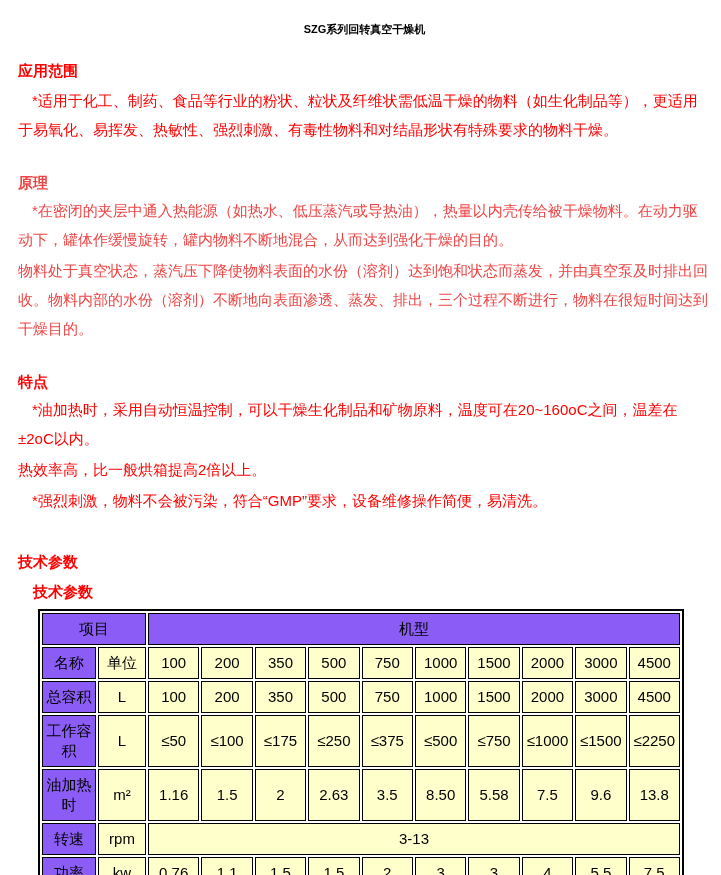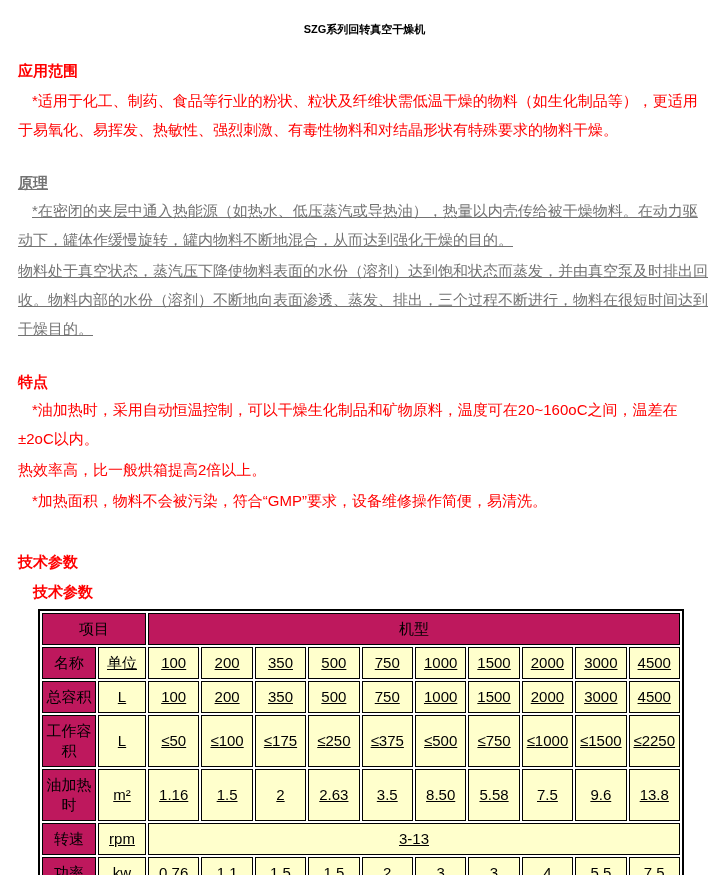--- a/index.html
+++ b/index.html
@@ -24,21 +24,21 @@
     color: #000000;
     margin: 16px 0 12px 0;
   }
   .heading {
     font-size: 15px;
     font-weight: bold;
     margin: 0;
     line-height: 22px;
   }
   .red { color: #ff0000; }
-  .black { color: #737373; text-decoration: underline; }
+  .black { color: #ef4444; }
   .para {
     margin: 0;
     line-height: 29px;
     font-size: 15px;
   }
   .indent { text-indent: 14px; }
   .sec-application .heading { margin-top: 23px; }
   .sec-application .para { margin-top: 4px; }
   .sec-principle .heading { margin-top: 28px; }
   .sec-principle .para { margin-top: 2px; }
@@ -58,22 +58,22 @@
   }
   table.spec-table td {
     border: 1px solid #000000;
     text-align: center;
     vertical-align: middle;
     padding: 5px 1px;
     font-size: 15px;
     line-height: 20px;
     word-break: break-all;
   }
-  td.cell-label { background: #be185d; }
-  td.cell-data  { background: #ffffcc; text-decoration: underline; }
+  td.cell-label { background: #8b5cf6; }
+  td.cell-data  { background: #ffffcc; }
 </style>
 </head>
 <body>
 
 <div class="page">
 
   <h1 class="doc-title">SZG系列回转真空干燥机</h1>
 
   <div class="sec-application">
     <h2 class="heading red">应用范围</h2>
@@ -83,21 +83,21 @@
   <div class="sec-principle">
     <h2 class="heading black">原理</h2>
     <p class="para black indent">*在密闭的夹层中通入热能源（如热水、低压蒸汽或导热油），热量以内壳传给被干燥物料。在动力驱动下，罐体作缓慢旋转，罐内物料不断地混合，从而达到强化干燥的目的。</p>
     <p class="para black">物料处于真空状态，蒸汽压下降使物料表面的水份（溶剂）达到饱和状态而蒸发，并由真空泵及时排出回收。物料内部的水份（溶剂）不断地向表面渗透、蒸发、排出，三个过程不断进行，物料在很短时间达到干燥目的。</p>
   </div>
 
   <div class="sec-features">
     <h2 class="heading red">特点</h2>
     <p class="para red indent">*油加热时，采用自动恒温控制，可以干燥生化制品和矿物原料，温度可在20~160oC之间，温差在±2oC以内。</p>
     <p class="para red">热效率高，比一般烘箱提高2倍以上。</p>
-    <p class="para red indent">*加热面积，物料不会被污染，符合“GMP”要求，设备维修操作简便，易清洗。</p>
+    <p class="para red indent">*强烈刺激，物料不会被污染，符合“GMP”要求，设备维修操作简便，易清洗。</p>
   </div>
 
   <div class="sec-process">
     <h2 class="heading red">技术参数</h2>
   </div>
 
   <div class="sec-specs">
     <h2 class="heading red">技术参数</h2>
 
     <table class="spec-table">

